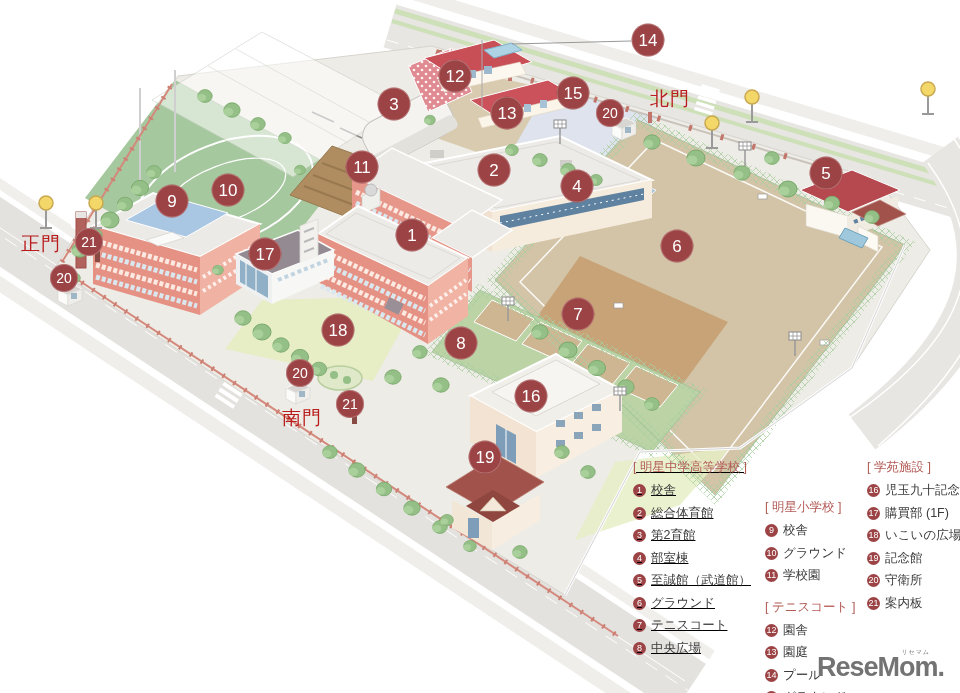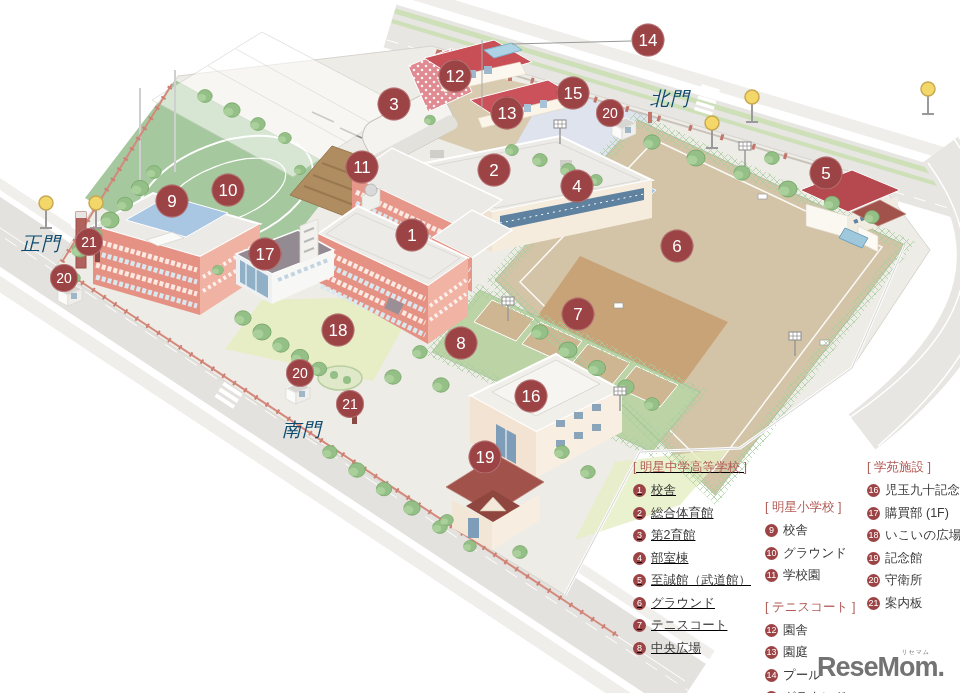--- a/index.html
+++ b/index.html
@@ -5,22 +5,22 @@
   html,body{margin:0;padding:0;background:#fff;}
   #stage{position:relative;width:960px;height:693px;overflow:hidden;background:#fff;
          font-family:"Liberation Sans","DejaVu Sans",sans-serif;}
   #scene{position:absolute;left:0;top:0;}
   
   .marker{position:absolute;width:33px;height:33px;border-radius:50%;
           background:#9c4345;color:#fff;font-size:17px;line-height:33px;
           text-align:center;transform:translate(-50%,-50%);
           box-shadow:0 0 0 1px rgba(255,255,255,.25) inset;}
   .marker.small{width:28px;height:28px;font-size:14px;line-height:28px;}
-  .gate{position:absolute;color:#0c4a6e;font-size:19px;font-weight:500;
-        letter-spacing:1px;transform:translate(-50%,-50%);white-space:nowrap;font-style:italic;}
+  .gate{position:absolute;color:#b91c1c;font-size:19px;font-weight:500;
+        letter-spacing:1px;transform:translate(-50%,-50%);white-space:nowrap;}
   
   #legend{position:absolute;left:633px;top:459px;display:flex;gap:14px;}
   .lg-col{display:flex;flex-direction:column;}
   .lg-col1{width:118px;text-decoration:underline;}.lg-col2{width:88px;margin-top:40px;}.lg-col3{width:122px;}
   .lg-header{color:#b25a55;font-size:12.5px;margin:0 0 6px 0;white-space:nowrap;}
   .lg-section{margin-bottom:9px;}
   .lg-item{display:flex;align-items:center;font-size:12.5px;color:#3a3a3a;
            margin-bottom:5.5px;white-space:nowrap;}
   .lg-badge{flex:0 0 auto;width:13px;height:13px;border-radius:50%;background:#9c4345;
             color:#fff;font-size:9px;line-height:13px;text-align:center;margin-right:5px;}
@@ -454,21 +454,21 @@
       <div class="marker small" style="left: 610px; top: 113px;">20</div>
       <div class="marker small" style="left: 64px; top: 278px;">20</div>
       <div class="marker small" style="left: 300px; top: 373px;">20</div>
       <div class="marker small" style="left: 89px; top: 242px;">21</div>
       <div class="marker small" style="left: 350px; top: 404px;">21</div>
     </div>
 
 <div id="gates">
       <div class="gate" style="left: 670px; top: 99px;">北門</div>
       <div class="gate" style="left: 41px; top: 244px;">正門</div>
-      <div class="gate" style="left: 302px; top: 430px;">南門</div>
+      <div class="gate" style="left: 302px; top: 418px;">南門</div>
     </div>
 
 <div id="legend">
       <div class="lg-col lg-col1">
         <div class="lg-section">
           <div class="lg-header">[ 明星中学高等学校 ]</div>
           <div class="lg-item">
             <span class="lg-badge">1</span>
             <span>校舎</span>
           </div>

